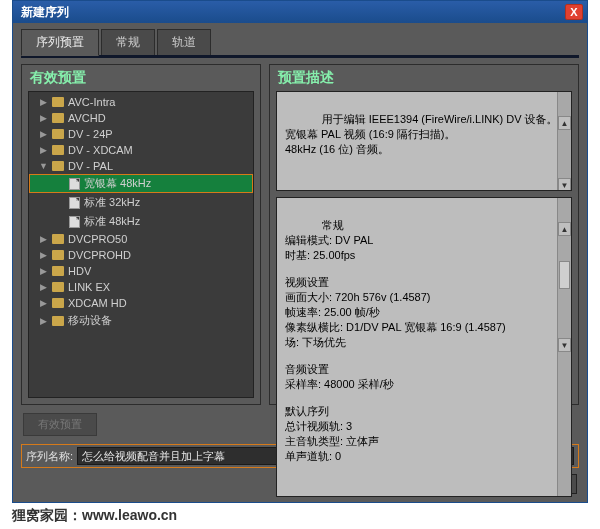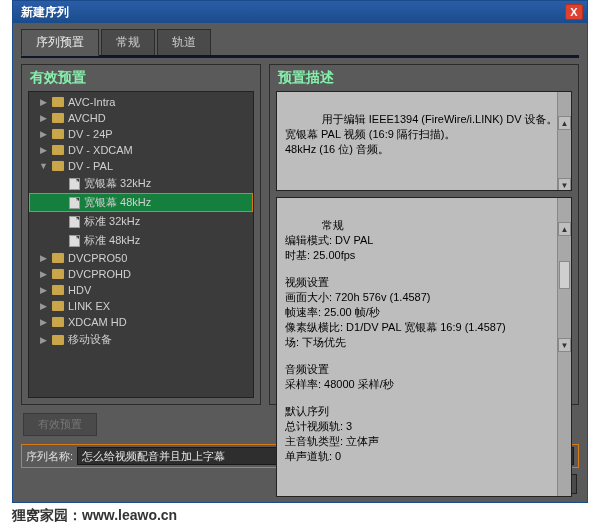--- a/index.html
+++ b/index.html
@@ -81,24 +81,20 @@
               <li>
                 <span class="twisty">▶</span>
                 <span class="folder-ic"></span>
                 <span>DV - XDCAM</span>
               </li>
               <li>
                 <span class="twisty">▼</span>
                 <span class="folder-ic"></span>
                 <span>DV - PAL</span>
               </li>
-              <li class="child">
-                <span class="file-ic"></span>
-                <span>宽银幕 32kHz</span>
-              </li>
               <li class="child selected">
                 <span class="file-ic"></span>
                 <span>宽银幕 48kHz</span>
               </li>
               <li class="child">
                 <span class="file-ic"></span>
                 <span>标准 32kHz</span>
               </li>
               <li class="child">
                 <span class="file-ic"></span>

